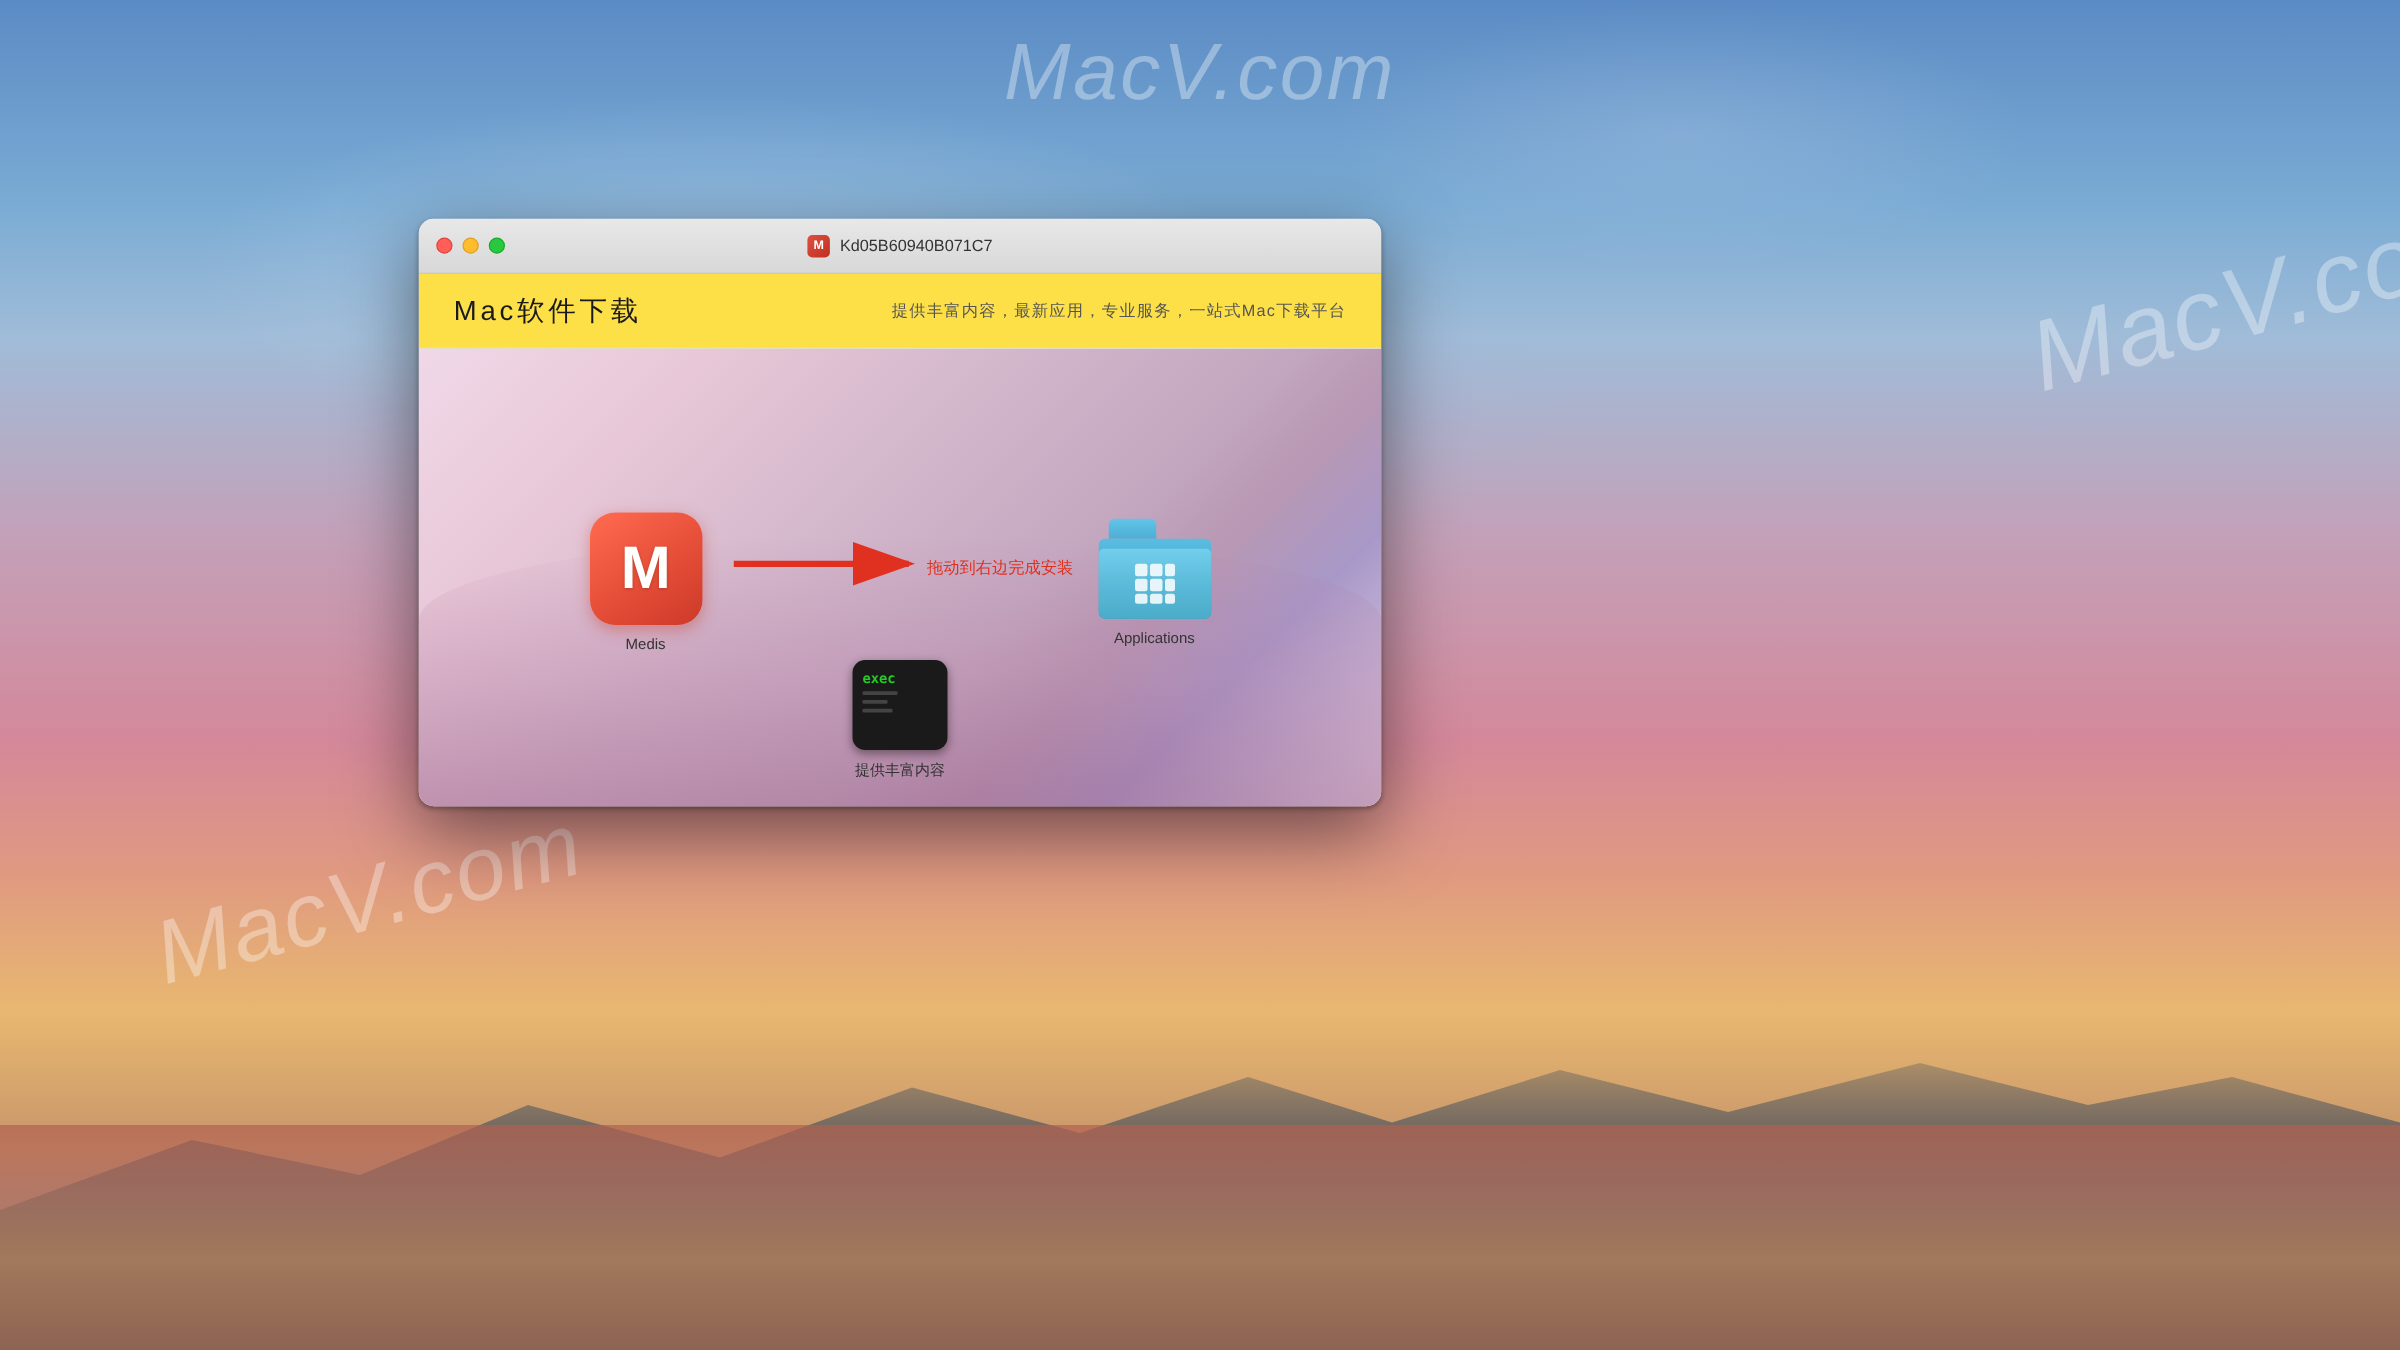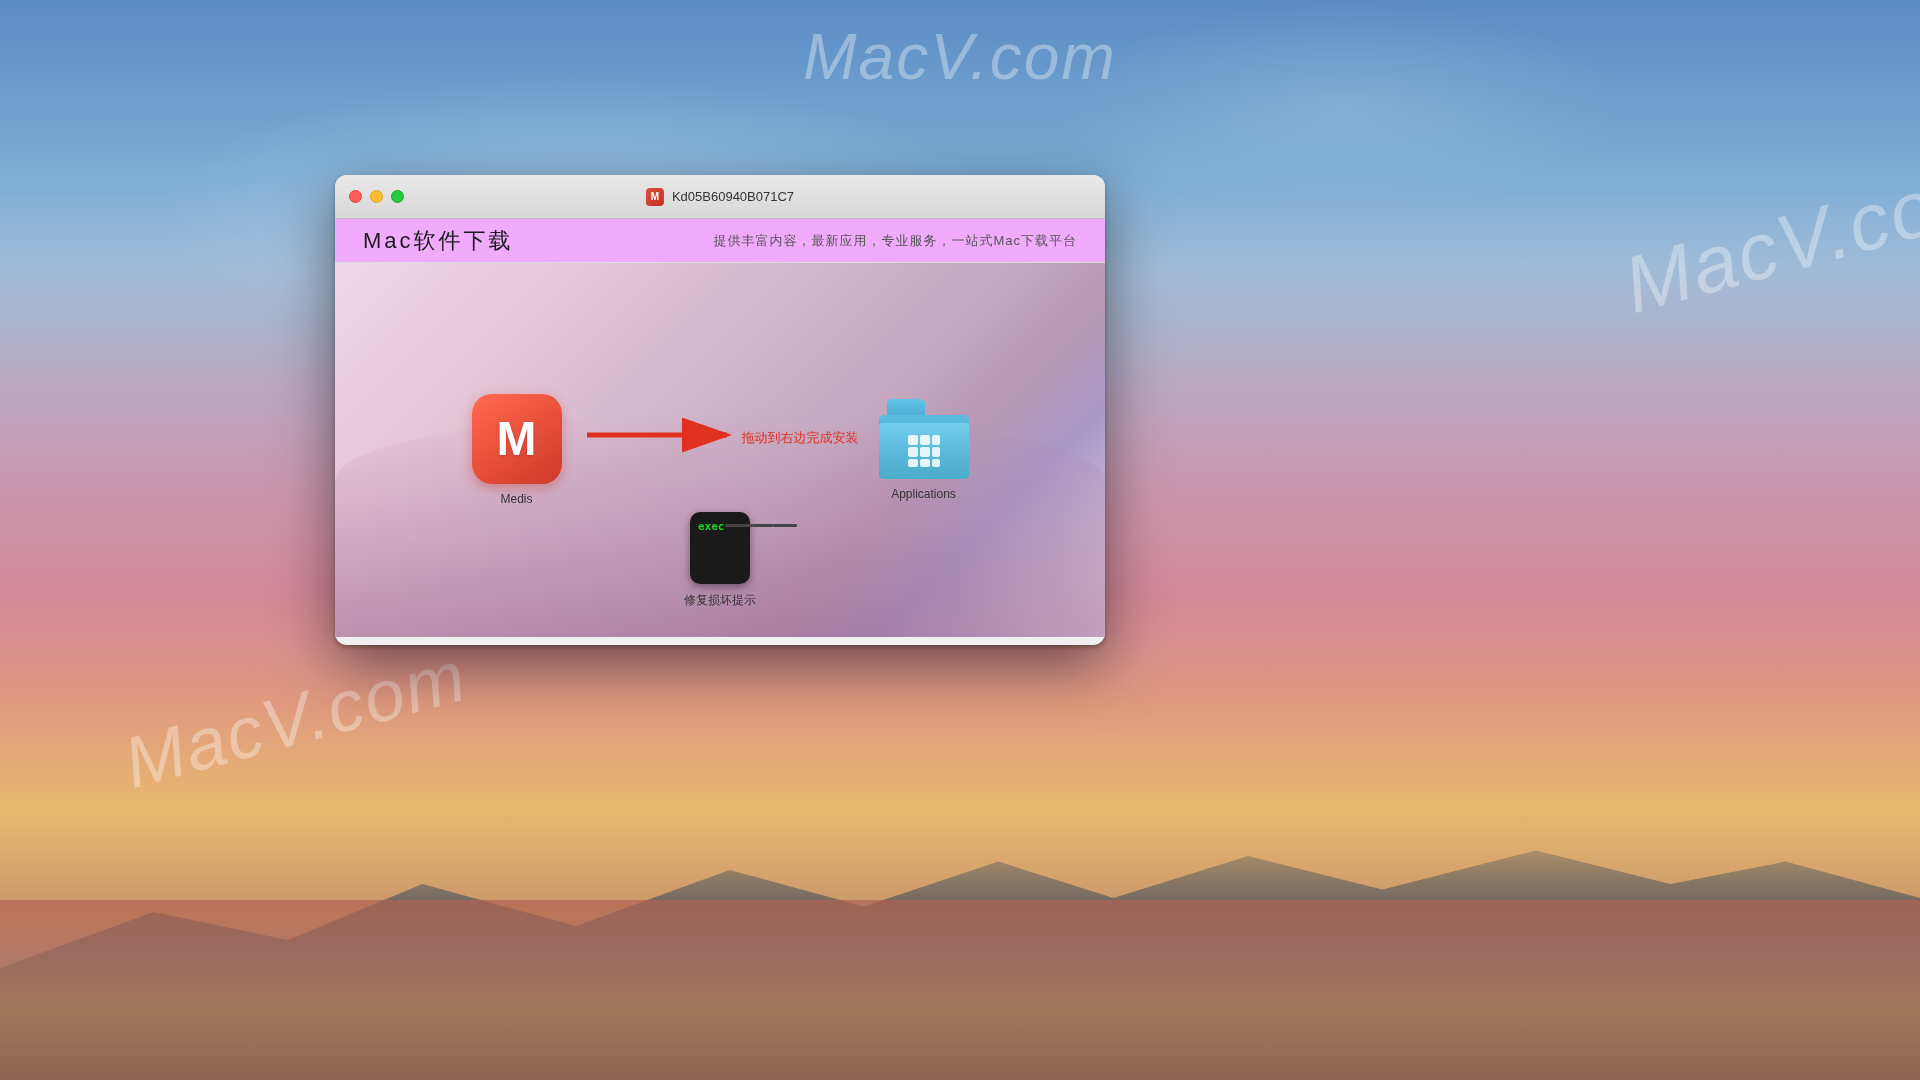--- a/index.html
+++ b/index.html
@@ -158,22 +158,22 @@
       display: flex;
       align-items: center;
       justify-content: center;
       color: white;
       font-size: 10px;
       font-weight: bold;
     }
 
     
     .header-bar {
-      height: 44px;
-      background: #f0abfc;
+      height: 60px;
+      background: #fde047;
       display: flex;
       align-items: center;
       padding: 0 28px;
       border-bottom: 1px solid #ddd;
     }
 
     .header-logo {
       font-size: 22px;
       font-weight: 400;
       color: #1a1a1a;
@@ -290,26 +290,26 @@
       left: 50%;
       transform: translateX(-50%);
       display: flex;
       flex-direction: column;
       align-items: center;
       gap: 8px;
       cursor: pointer;
     }
 
     .exec-icon {
-      width: 60px;
+      width: 76px;
       height: 72px;
       background: #1a1a1a;
       border-radius: 10px;
       display: flex;
-      flex-direction: row;
+      flex-direction: column;
       padding: 8px;
       box-shadow: 0 3px 8px rgba(0,0,0,0.4);
       margin-top: 48px;
     }
 
     .exec-line1 {
       color: #22cc22;
       font-size: 11px;
       font-family: monospace;
       font-weight: bold;
@@ -410,17 +410,17 @@
         <div style="display:flex; gap:3px; margin-top:4px;">
           <div style="width:28px; height:3px; background:#444; border-radius:1px;"></div>
         </div>
         <div style="display:flex; gap:3px; margin-top:4px;">
           <div style="width:20px; height:3px; background:#444; border-radius:1px;"></div>
         </div>
         <div style="display:flex; gap:3px; margin-top:4px;">
           <div style="width:24px; height:3px; background:#444; border-radius:1px;"></div>
         </div>
       </div>
-      <span class="exec-label">修复损坏提示</span>
+      <span class="exec-label">提供丰富内容</span>
     </div>
 
   </div>
 </div>
 
 </body></html>

